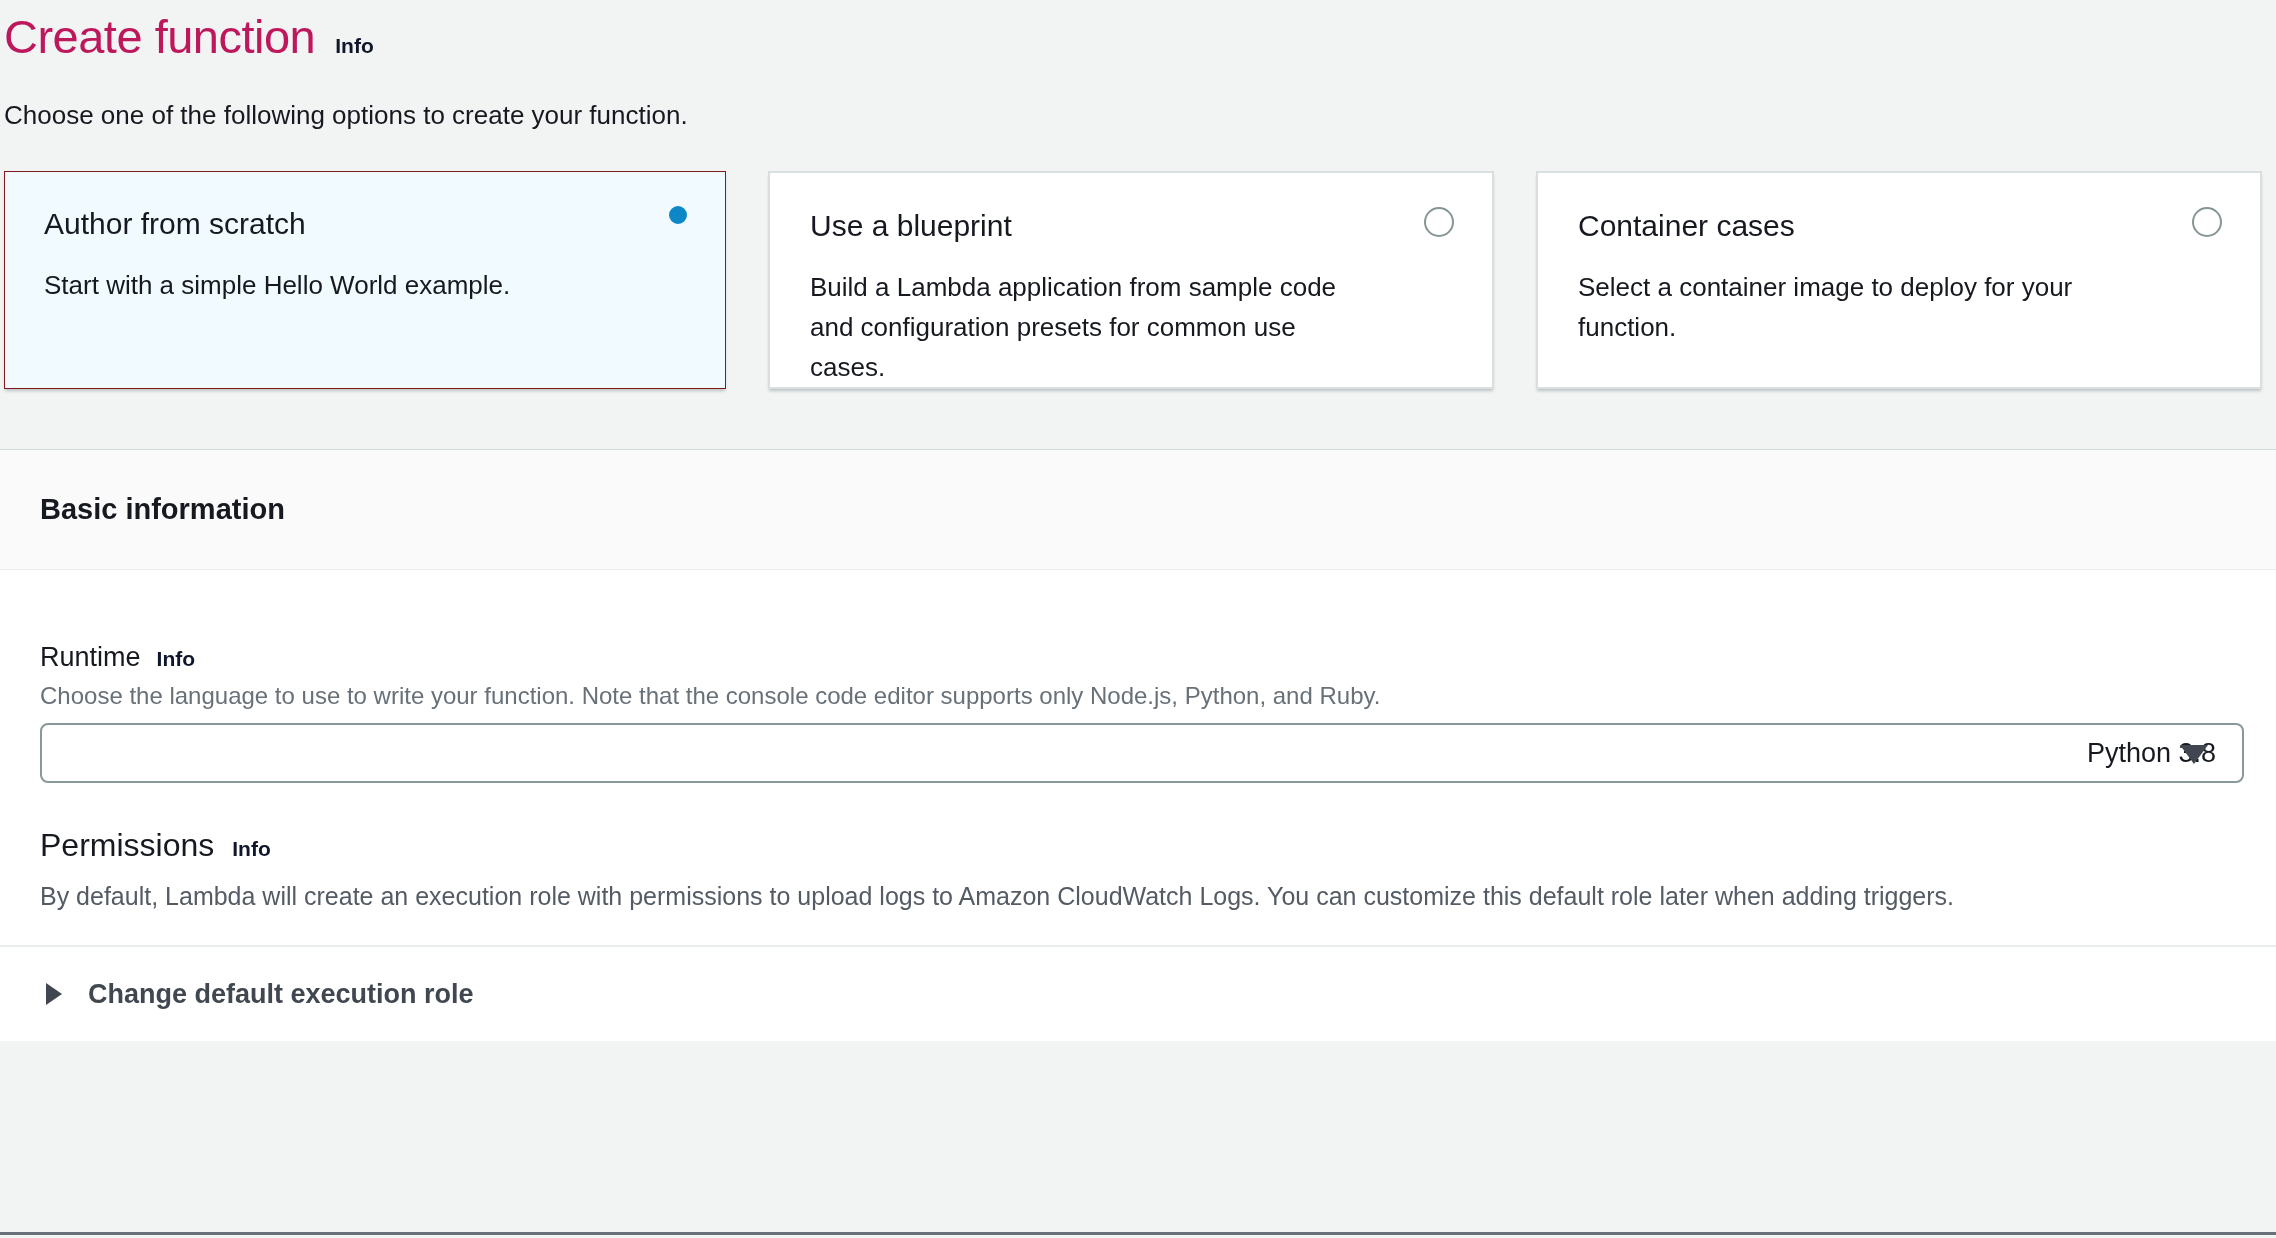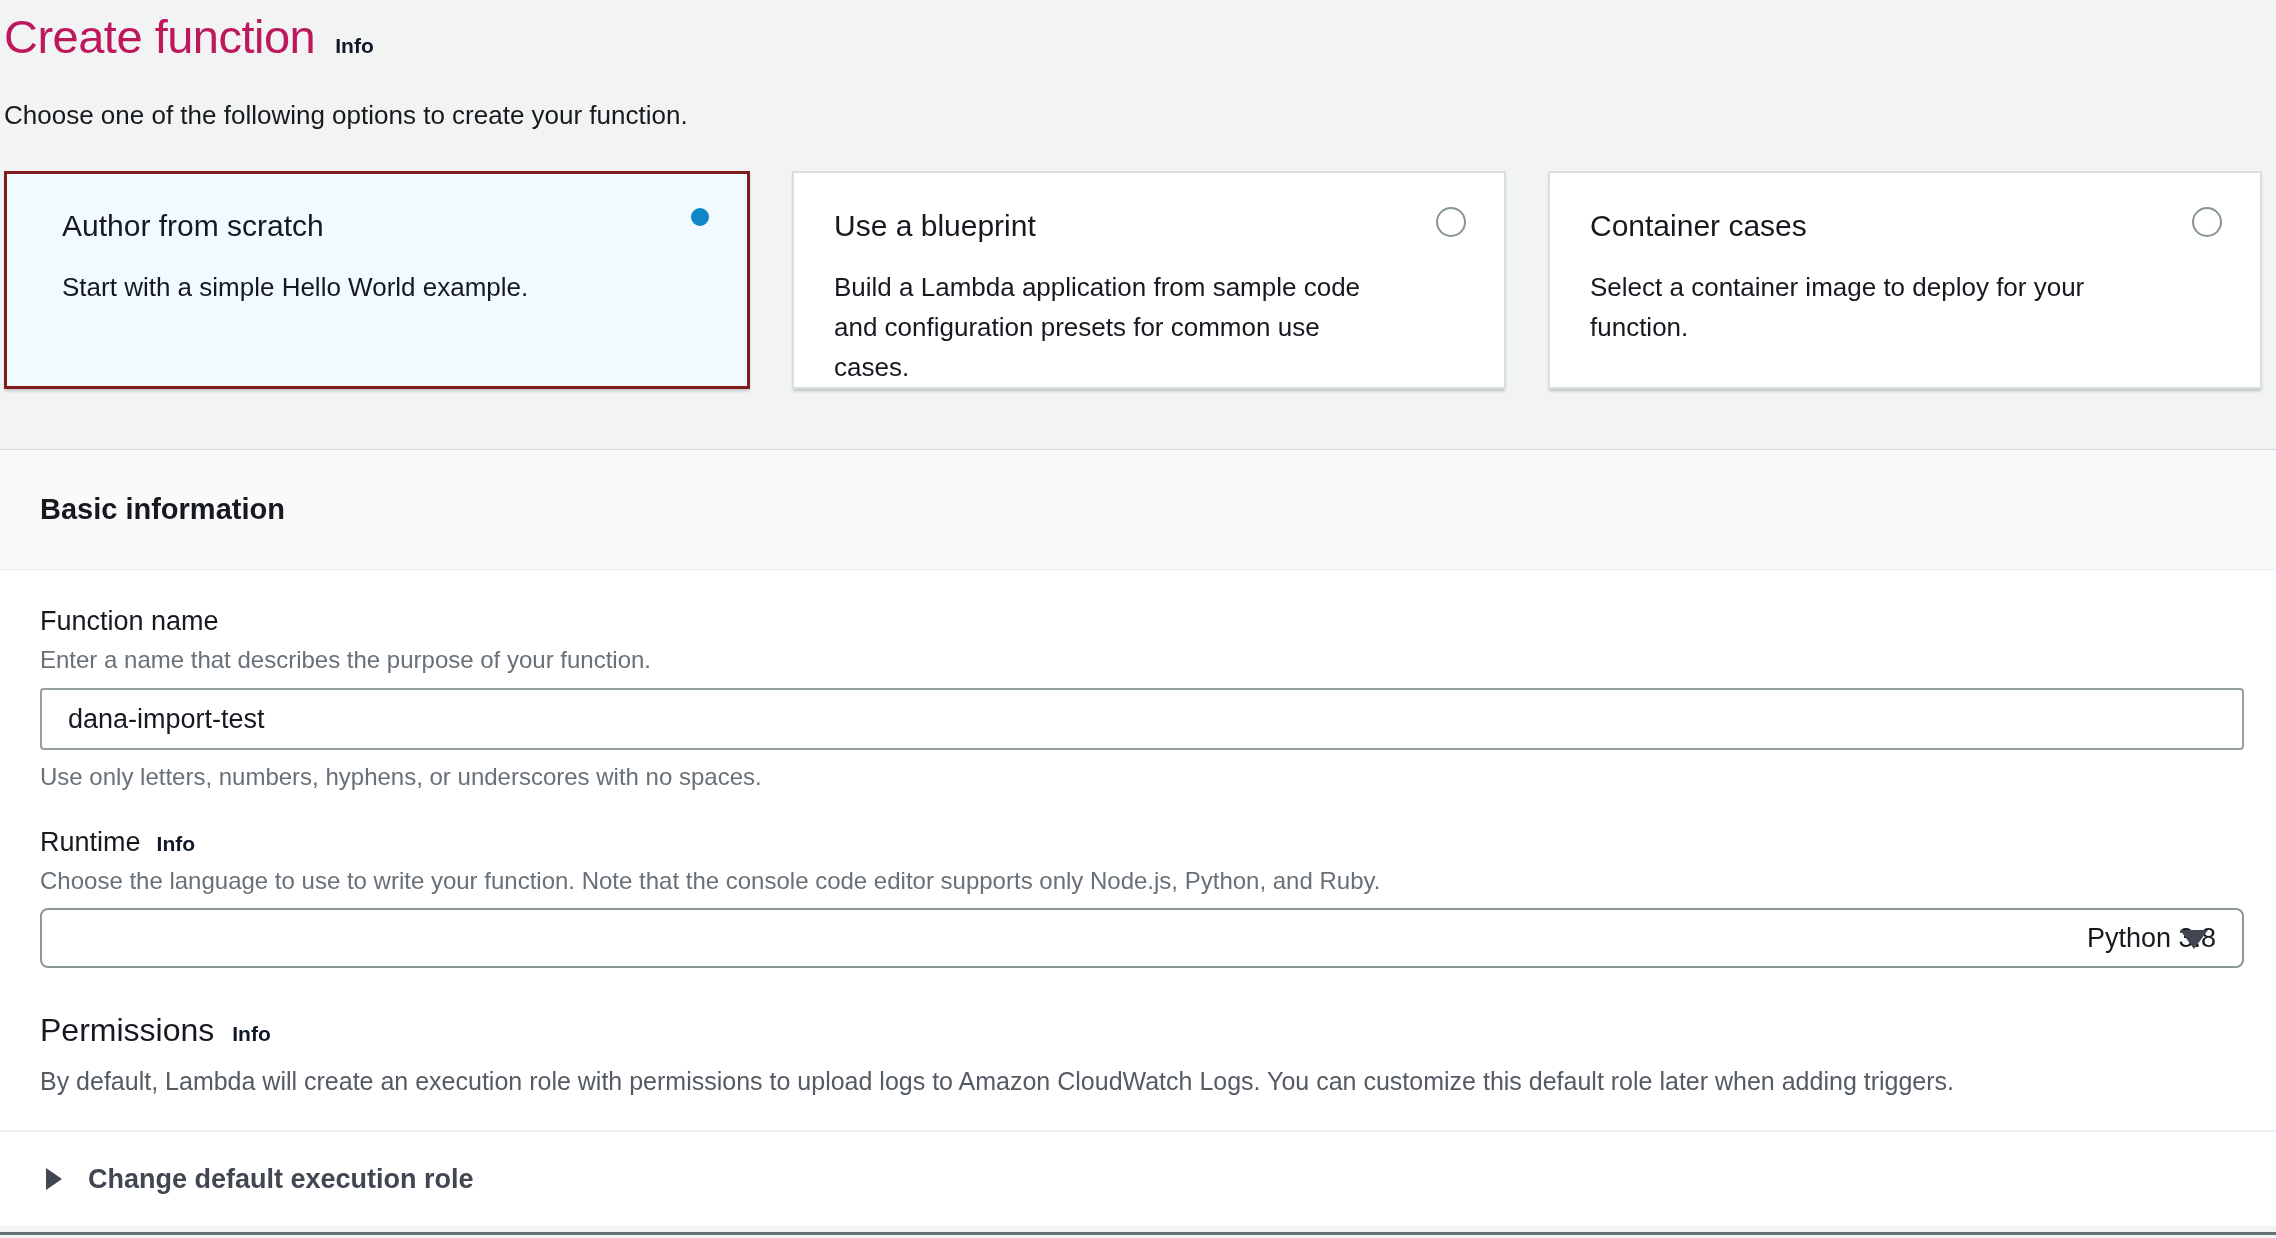--- a/index.html
+++ b/index.html
@@ -49,22 +49,22 @@
     height: 218px;
     background: #ffffff;
     border: 2px solid #d9dfe1;
     box-shadow: 0 3px 3px -1px rgba(0, 28, 36, 0.22);
     padding: 36px 40px;
     position: relative;
     cursor: pointer;
   }
   .option-card.selected {
     background: #f1faff;
-    border: 3px solid #7f1d1d;
-    padding: 35px 55px;
+    border: 1px solid #7f1d1d;
+    padding: 35px 39px;
   }
   .card-title { font-size: 30px; font-weight: 400; color: #16191f; }
   .card-desc {
     margin-top: 24px;
     font-size: 26px;
     line-height: 40px;
     color: #16191f;
     padding-right: 90px;
   }
   .radio {
@@ -206,26 +206,20 @@
   </div>
 </div>
 
 <div class="panel">
   <div class="panel-header">
     <span class="panel-heading">Basic information</span>
   </div>
 
   <div class="panel-body">
 
-    <div class="function-name-block">
-      <div class="field-label">Function name</div>
-      <div class="field-desc">Enter a name that describes the purpose of your function.</div>
-      <input class="text-input" type="text" value="dana-import-test" style="">
-      <div class="field-hint">Use only letters, numbers, hyphens, or underscores with no spaces.</div>
-    </div>
 
     <div class="runtime-block">
       <div class="field-label-row">
         <span class="field-label">Runtime</span>
         <span class="info-link" style="margin-left:16px;">Info</span>
       </div>
       <div class="field-desc">Choose the language to use to write your function. Note that the console code editor supports only Node.js, Python, and Ruby.</div>
       <div class="select-box">
         <span>Python 3.8</span>
         <span class="select-caret"></span>

